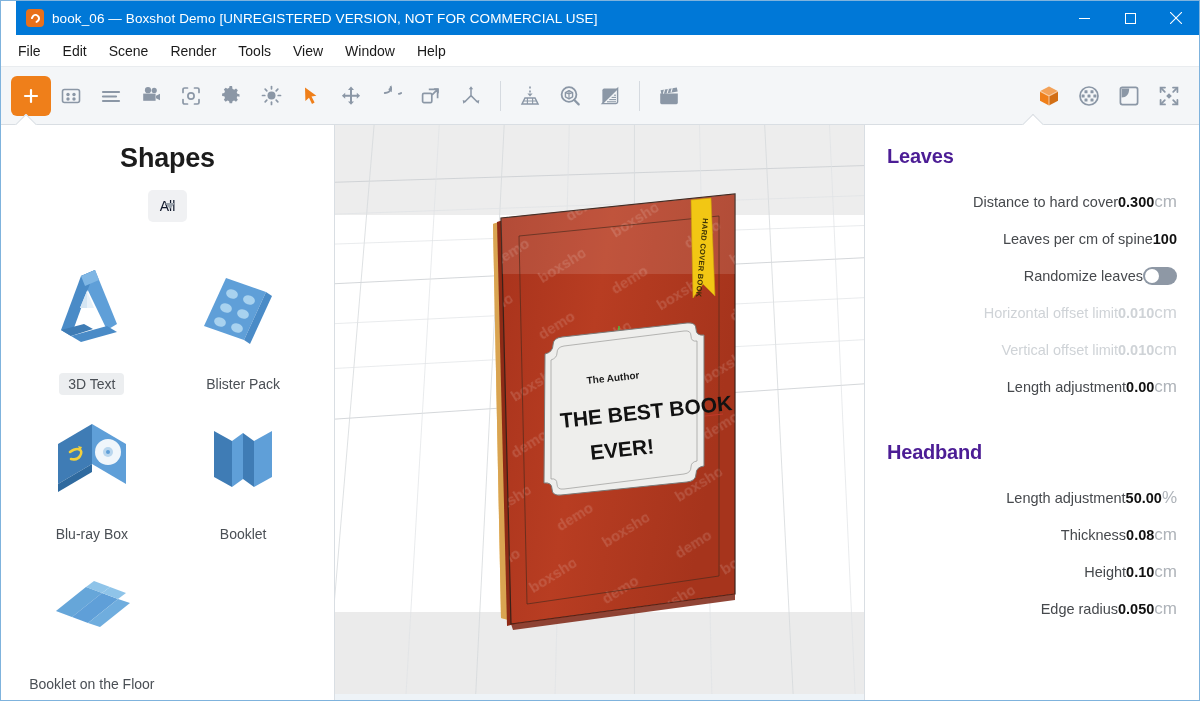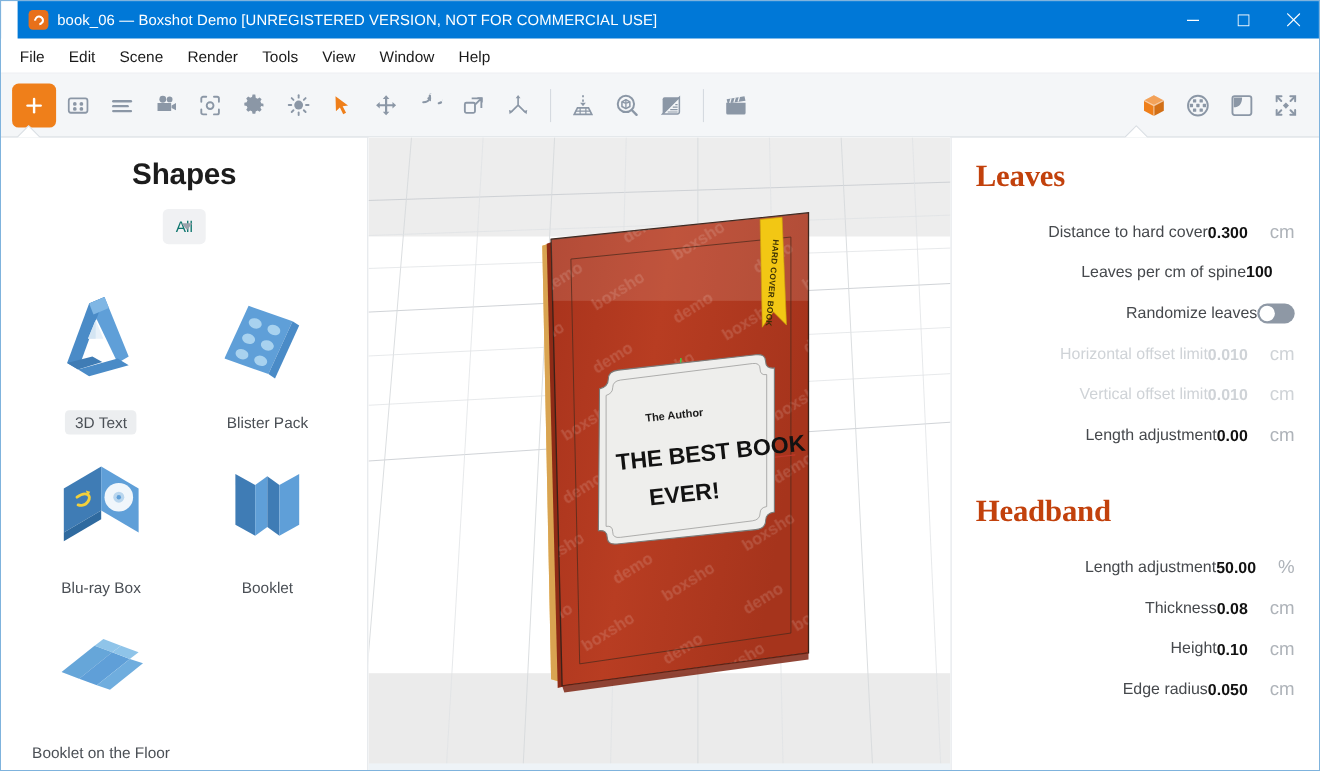--- a/index.html
+++ b/index.html
@@ -117,21 +117,21 @@
   .panel-title {
     font-size: 27px; font-weight: bold; color: #1c1c1c;
     letter-spacing: -.2px;
   }
   .filter-wrap { padding: 16px 22px 20px 22px; }
   .filter-select {
     height: 32px; background: #f0f1f3; border-radius: 5px;
     display: flex; align-items: center; padding: 0 12px;
     position: relative;
   }
-  .filter-select .val { font-size: 14px; color: #0f766e; }
+  .filter-select .val { font-size: 14px; color: #0f172a; }
   .filter-caret {
     position: absolute; right: 12px; top: 50%;
     margin-top: -3px;
     width: 0; height: 0;
     border-left: 5px solid transparent;
     border-right: 5px solid transparent;
     border-top: 6px solid #9aa2ab;
   }
   .panel-divider { height: 1px; background: #e3e6e9; }
   .shapes-scroll {
@@ -183,33 +183,33 @@
 
   
   .right-panel {
     width: 335px; flex: 0 0 335px;
     background: #ffffff;
     border-left: 1px solid #d9dee3;
     padding: 16px 22px 0 22px;
     overflow: hidden;
   }
   .sect-title {
-    font-size: 28px; font-weight: bold; color: #c2410c;
-    margin-top: 4px; margin-bottom: 18px; letter-spacing: -.2px; font-family: Liberation Serif, serif;
+    font-size: 20px; font-weight: bold; color: #4c1d95;
+    margin-top: 4px; margin-bottom: 18px; letter-spacing: -.2px;
   }
   .sect-title.second { margin-top: 38px; }
   .prop-row {
     display: flex; align-items: center; justify-content: flex-end;
     height: 32px; margin-bottom: 5px;
   }
   .prop-label { font-size: 14.5px; color: #46494d; }
   .prop-row.disabled .prop-label,
   .prop-row.disabled .prop-value,
   .prop-row.disabled .prop-unit { color: #cfd3d7; }
-  .prop-right { display: flex; align-items: baseline; gap: 20px; }
+  .prop-right { display: flex; align-items: baseline; gap: 0; }
   .prop-value { font-size: 14.5px; color: #111111; font-weight: bold; }
   .prop-unit { font-size: 17px; color: #aeb3b9; }
   .toggle {
     width: 34px; height: 18px; border-radius: 9px;
     background: #8e98a5; position: relative; flex: 0 0 34px;
   }
   .toggle .knob {
     position: absolute; top: 2px; left: 2px;
     width: 14px; height: 14px; border-radius: 50%;
     background: #ffffff;

